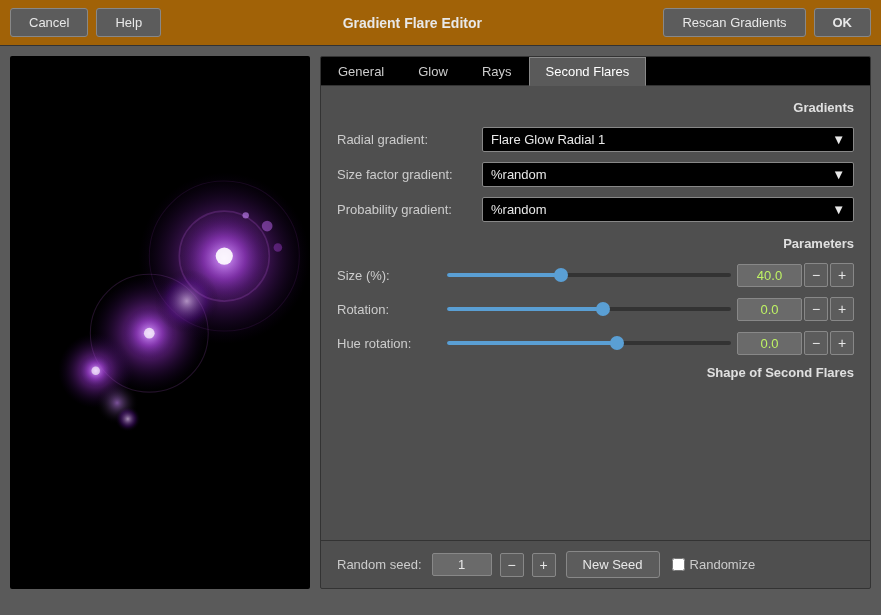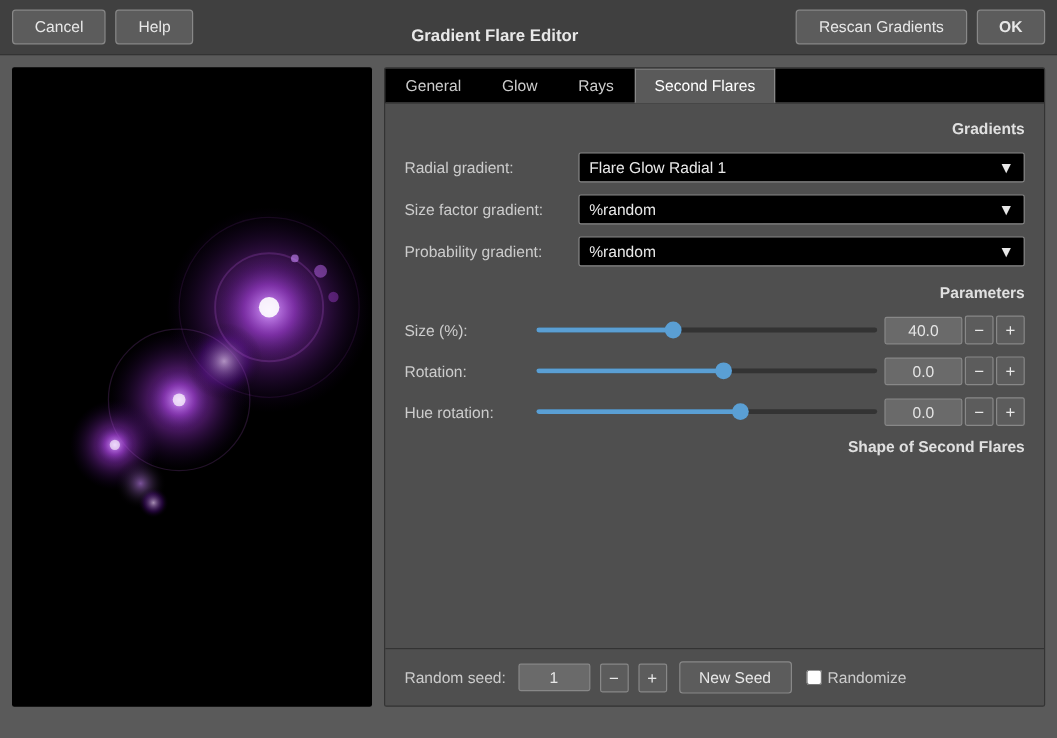--- a/index.html
+++ b/index.html
@@ -9,22 +9,22 @@
       background: #5a5a5a;
       font-family: Arial, sans-serif;
       font-size: 13px;
       color: #e0e0e0;
       overflow: hidden;
     }
 
     
     .toolbar {
       display: flex;
-      align-items: flex-end;
-      background: #404040;
+      align-items: center;
+      background: #a16207;
       border-bottom: 1px solid #333;
       padding: 8px 10px;
       gap: 8px;
     }
     .toolbar button {
       background: #5c5c5c;
       border: 1px solid #888;
       color: #e8e8e8;
       padding: 6px 18px;
       font-size: 13px;
@@ -178,21 +178,21 @@
       border-radius: 50%;
       position: absolute;
       top: 50%;
       transform: translate(-50%, -50%);
       cursor: pointer;
     }
     .value-box {
       width: 65px;
       background: #6a6a6a;
       border: 1px solid #888;
-      color: #e5e5e5;
+      color: #bef264;
       text-align: center;
       padding: 3px 4px;
       font-size: 13px;
       margin-left: 6px;
       border-radius: 2px;
     }
     .btn-minus, .btn-plus {
       width: 24px;
       height: 24px;
       background: #5c5c5c;

